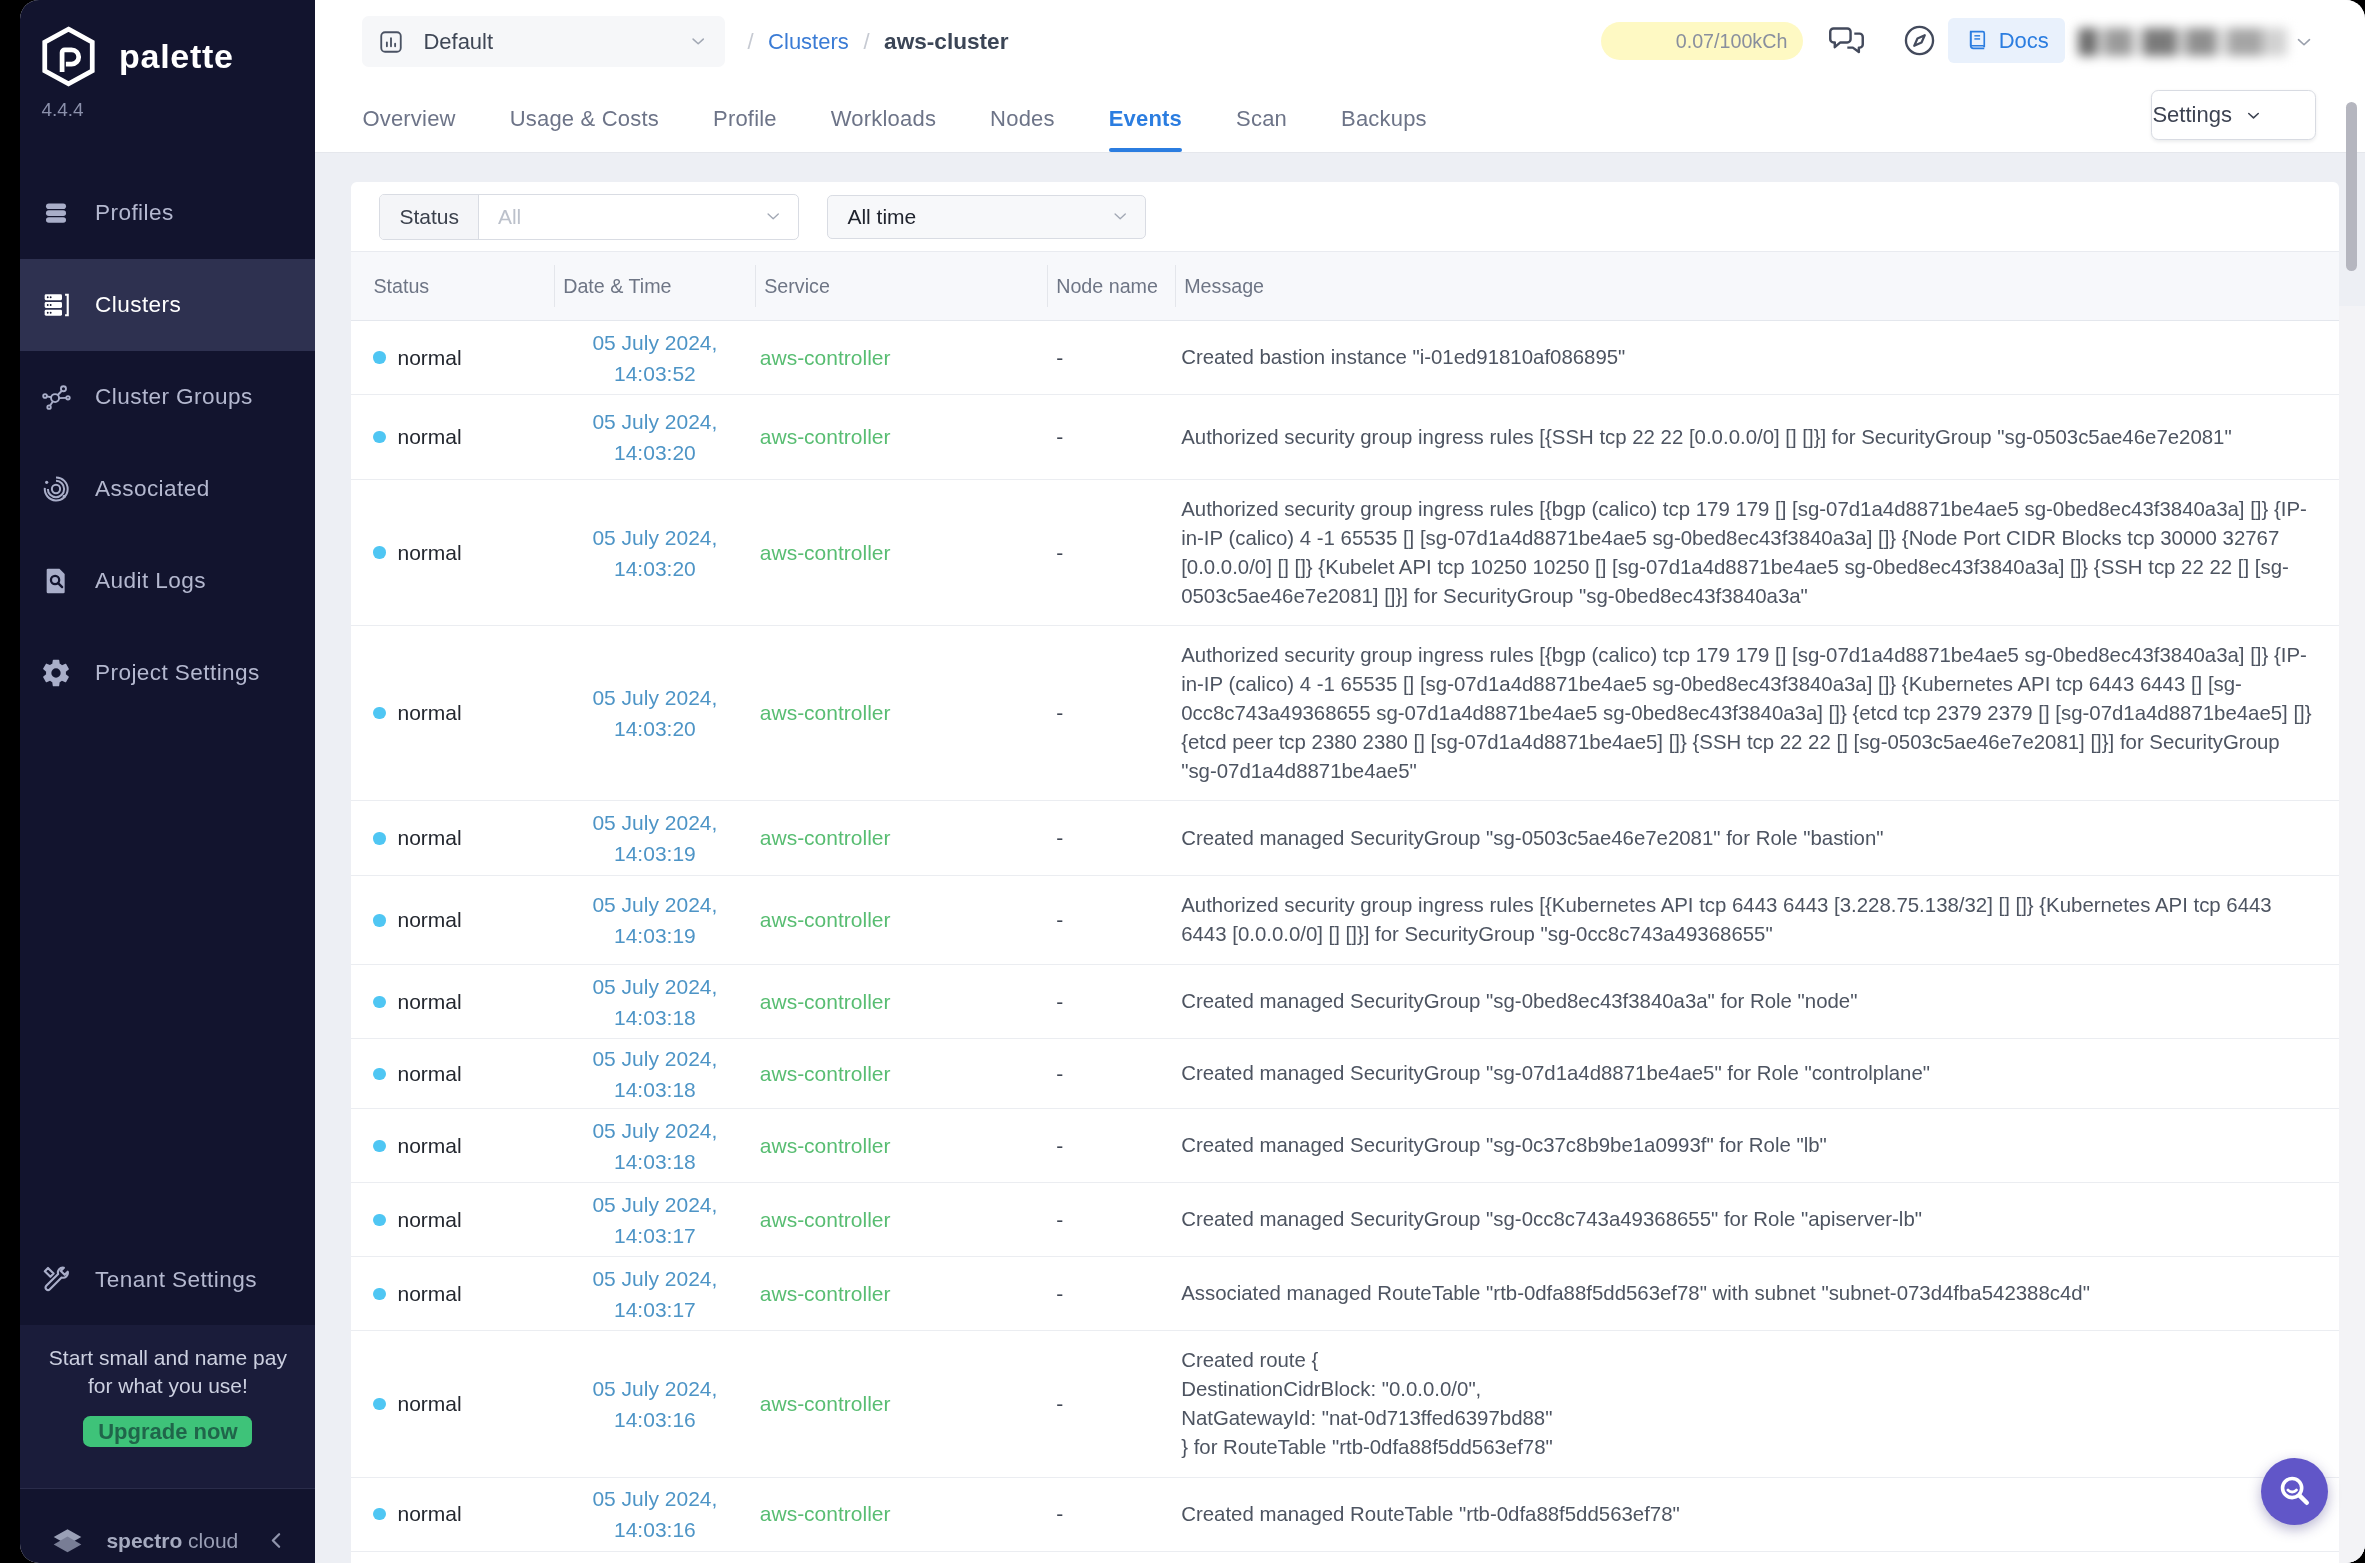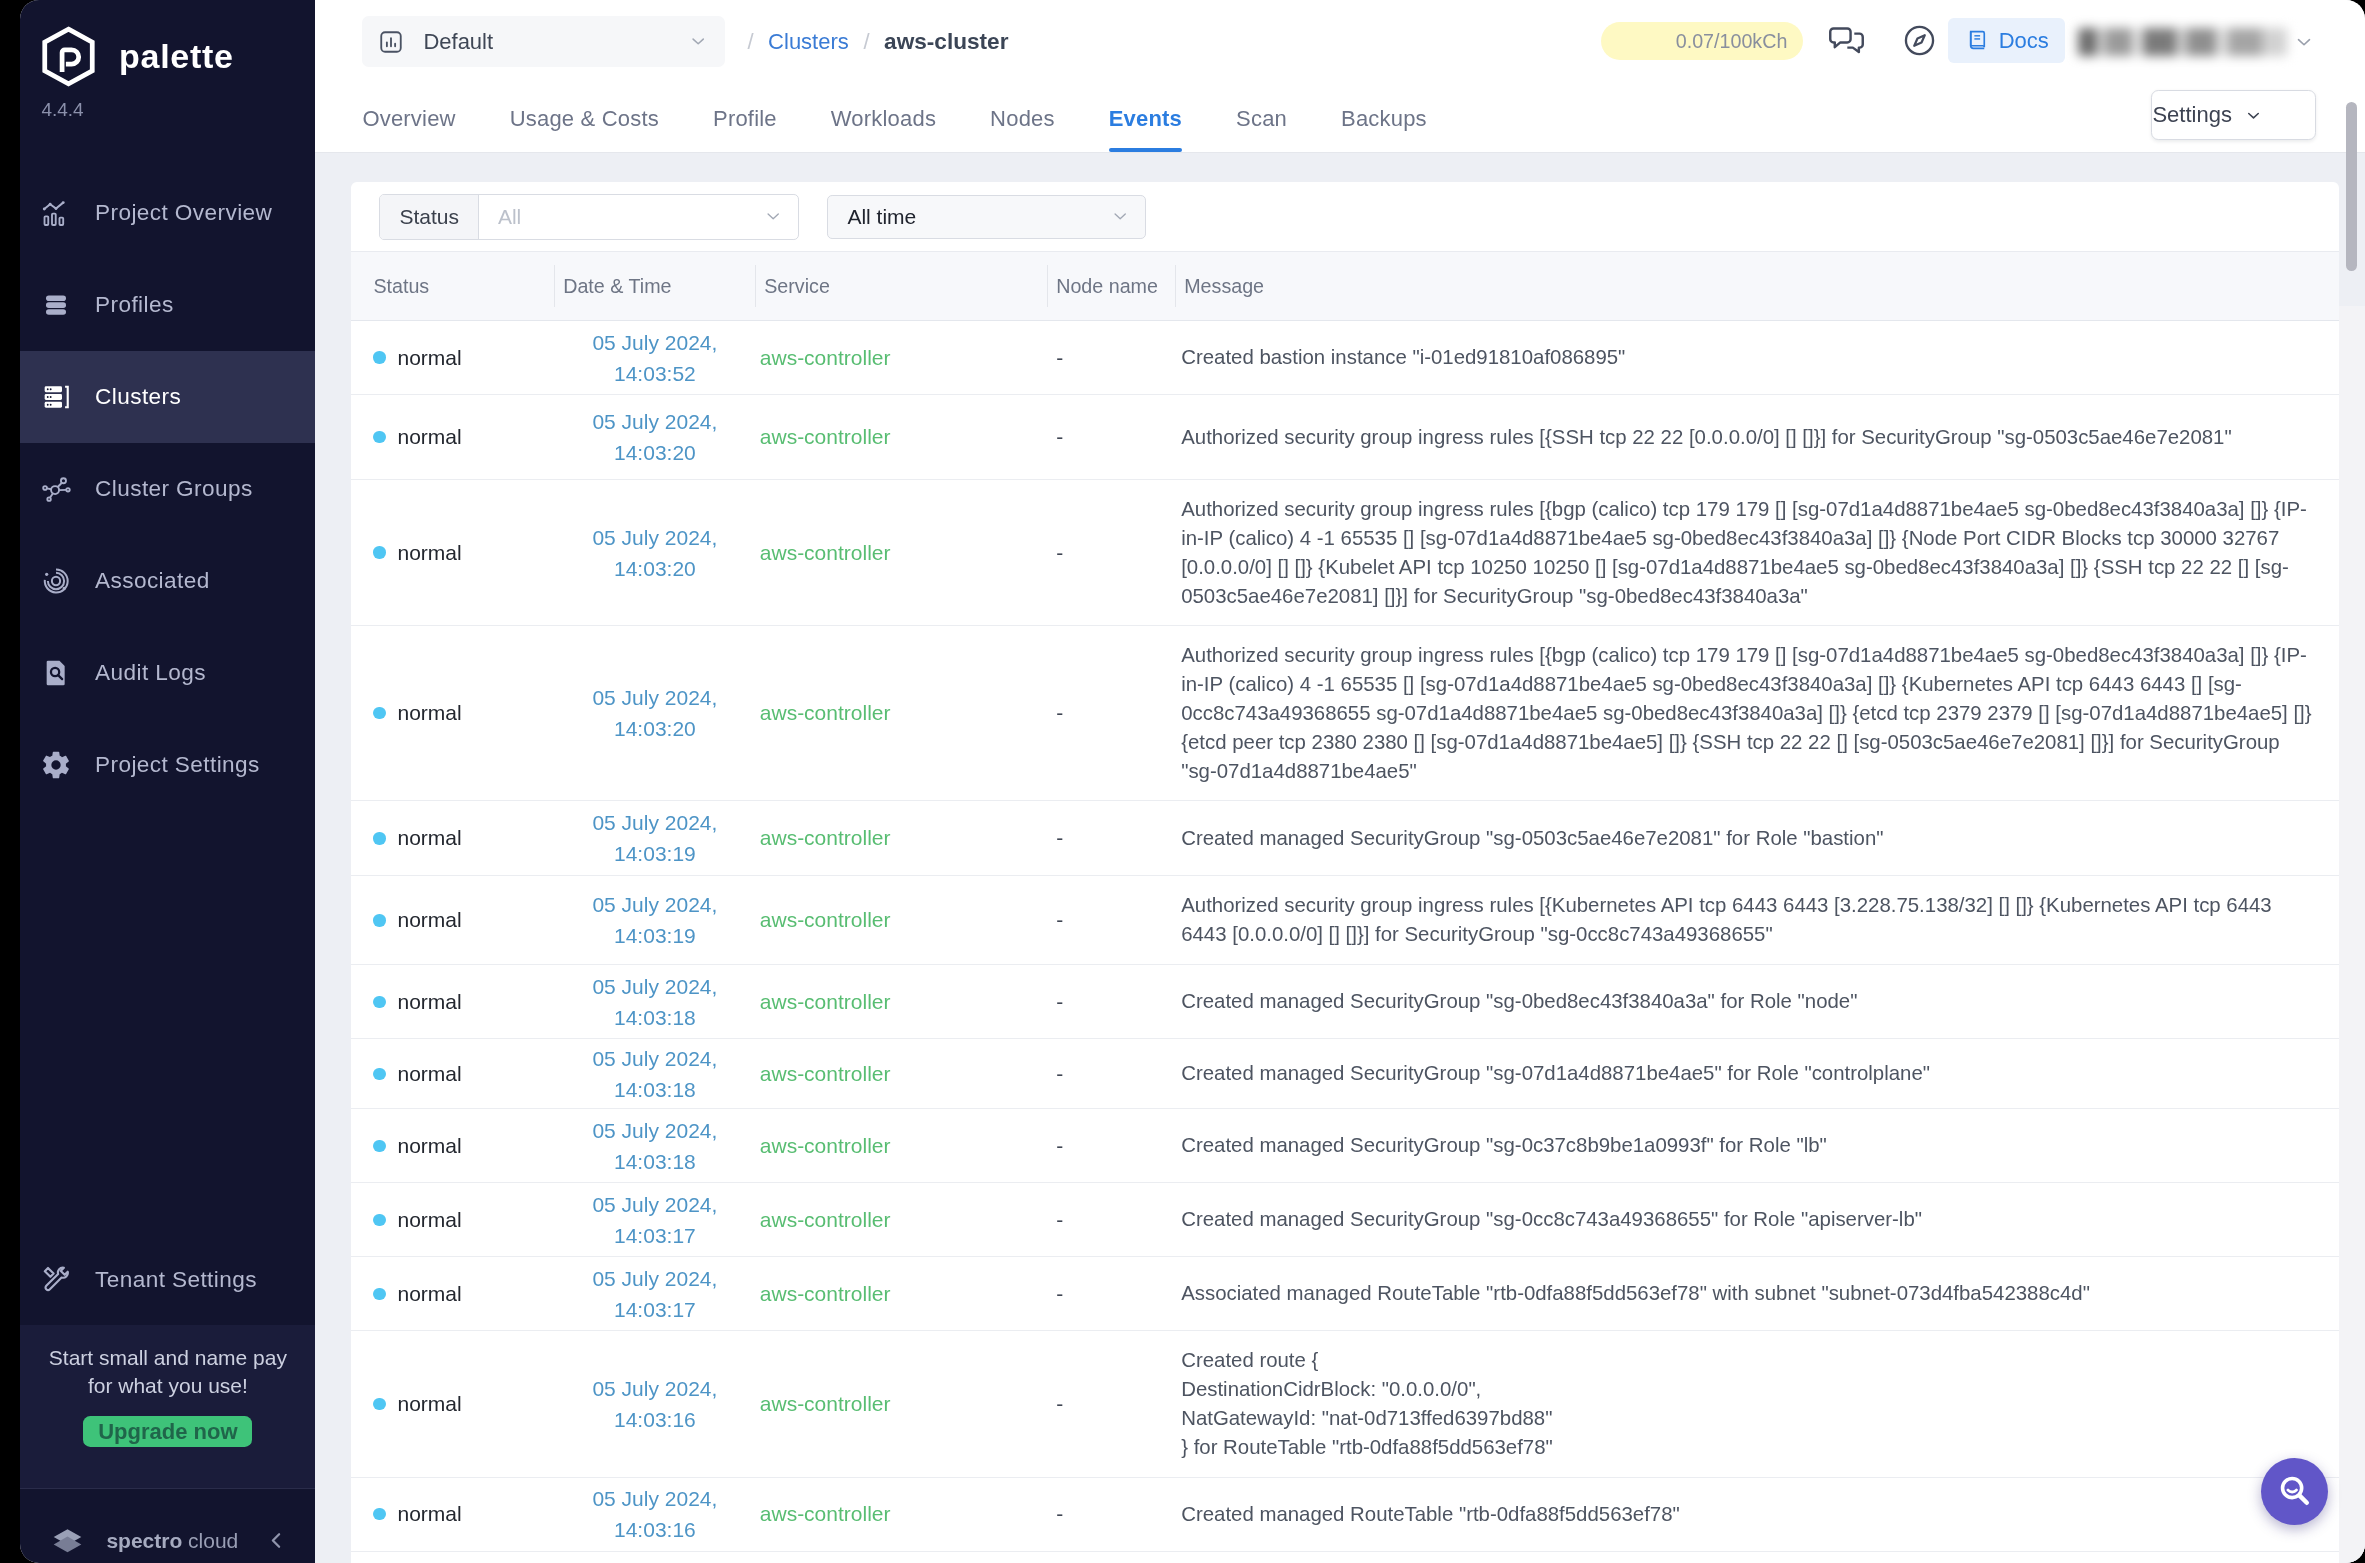--- a/index.html
+++ b/index.html
@@ -115,33 +115,20 @@
       <svg viewBox="0 0 24 26">
         <path d="M12 1.5 22 7v12L12 24.5 2 19V7z" fill="none" stroke="currentColor" stroke-width="2"></path>
         <path d="M9.3 19.5v-8.2c0-.6.5-1.1 1.1-1.1h2.9a3 3 0 1 1 0 6h-2.4" fill="none" stroke="currentColor" stroke-width="2"></path>
       </svg>
       <span class="brand-name">palette</span>
     </div>
     <div class="version">4.4.4</div>
     <nav class="side-nav" id="side-nav">
         <div class="side-item">
           <svg viewBox="0 0 24 24">
-            <polyline points="3.2,9 7.6,5.4 12,8.6 17.4,4.2" fill="none" stroke="currentColor" stroke-width="1.5"></polyline>
-            <circle cx="3.2" cy="9" r="1.1" fill="currentColor"></circle>
-            <circle cx="7.6" cy="5.4" r="1.1" fill="currentColor"></circle>
-            <circle cx="12" cy="8.6" r="1.1" fill="currentColor"></circle>
-            <circle cx="17.4" cy="4.2" r="1.1" fill="currentColor"></circle>
-            <rect x="3.4" y="14.5" width="2.8" height="6.5" rx="0.7" fill="none" stroke="currentColor" stroke-width="1.4"></rect>
-            <rect x="9" y="12.5" width="2.8" height="8.5" rx="0.7" fill="none" stroke="currentColor" stroke-width="1.4"></rect>
-            <rect x="14.6" y="15.5" width="2.8" height="5.5" rx="0.7" fill="none" stroke="currentColor" stroke-width="1.4"></rect>
-          </svg>
-          <span class="side-label">Project Overview</span>
-        </div>
-        <div class="side-item">
-          <svg viewBox="0 0 24 24">
             <g fill="currentColor">
               <rect x="4.5" y="4.8" width="15" height="4.2" rx="2.1"></rect>
               <rect x="4.5" y="10" width="15" height="4.2" rx="2.1"></rect>
               <rect x="4.5" y="15.2" width="15" height="4.2" rx="2.1"></rect>
             </g>
           </svg>
           <span class="side-label">Profiles</span>
         </div>
         <div class="side-item active">
           <svg viewBox="0 0 24 24">

